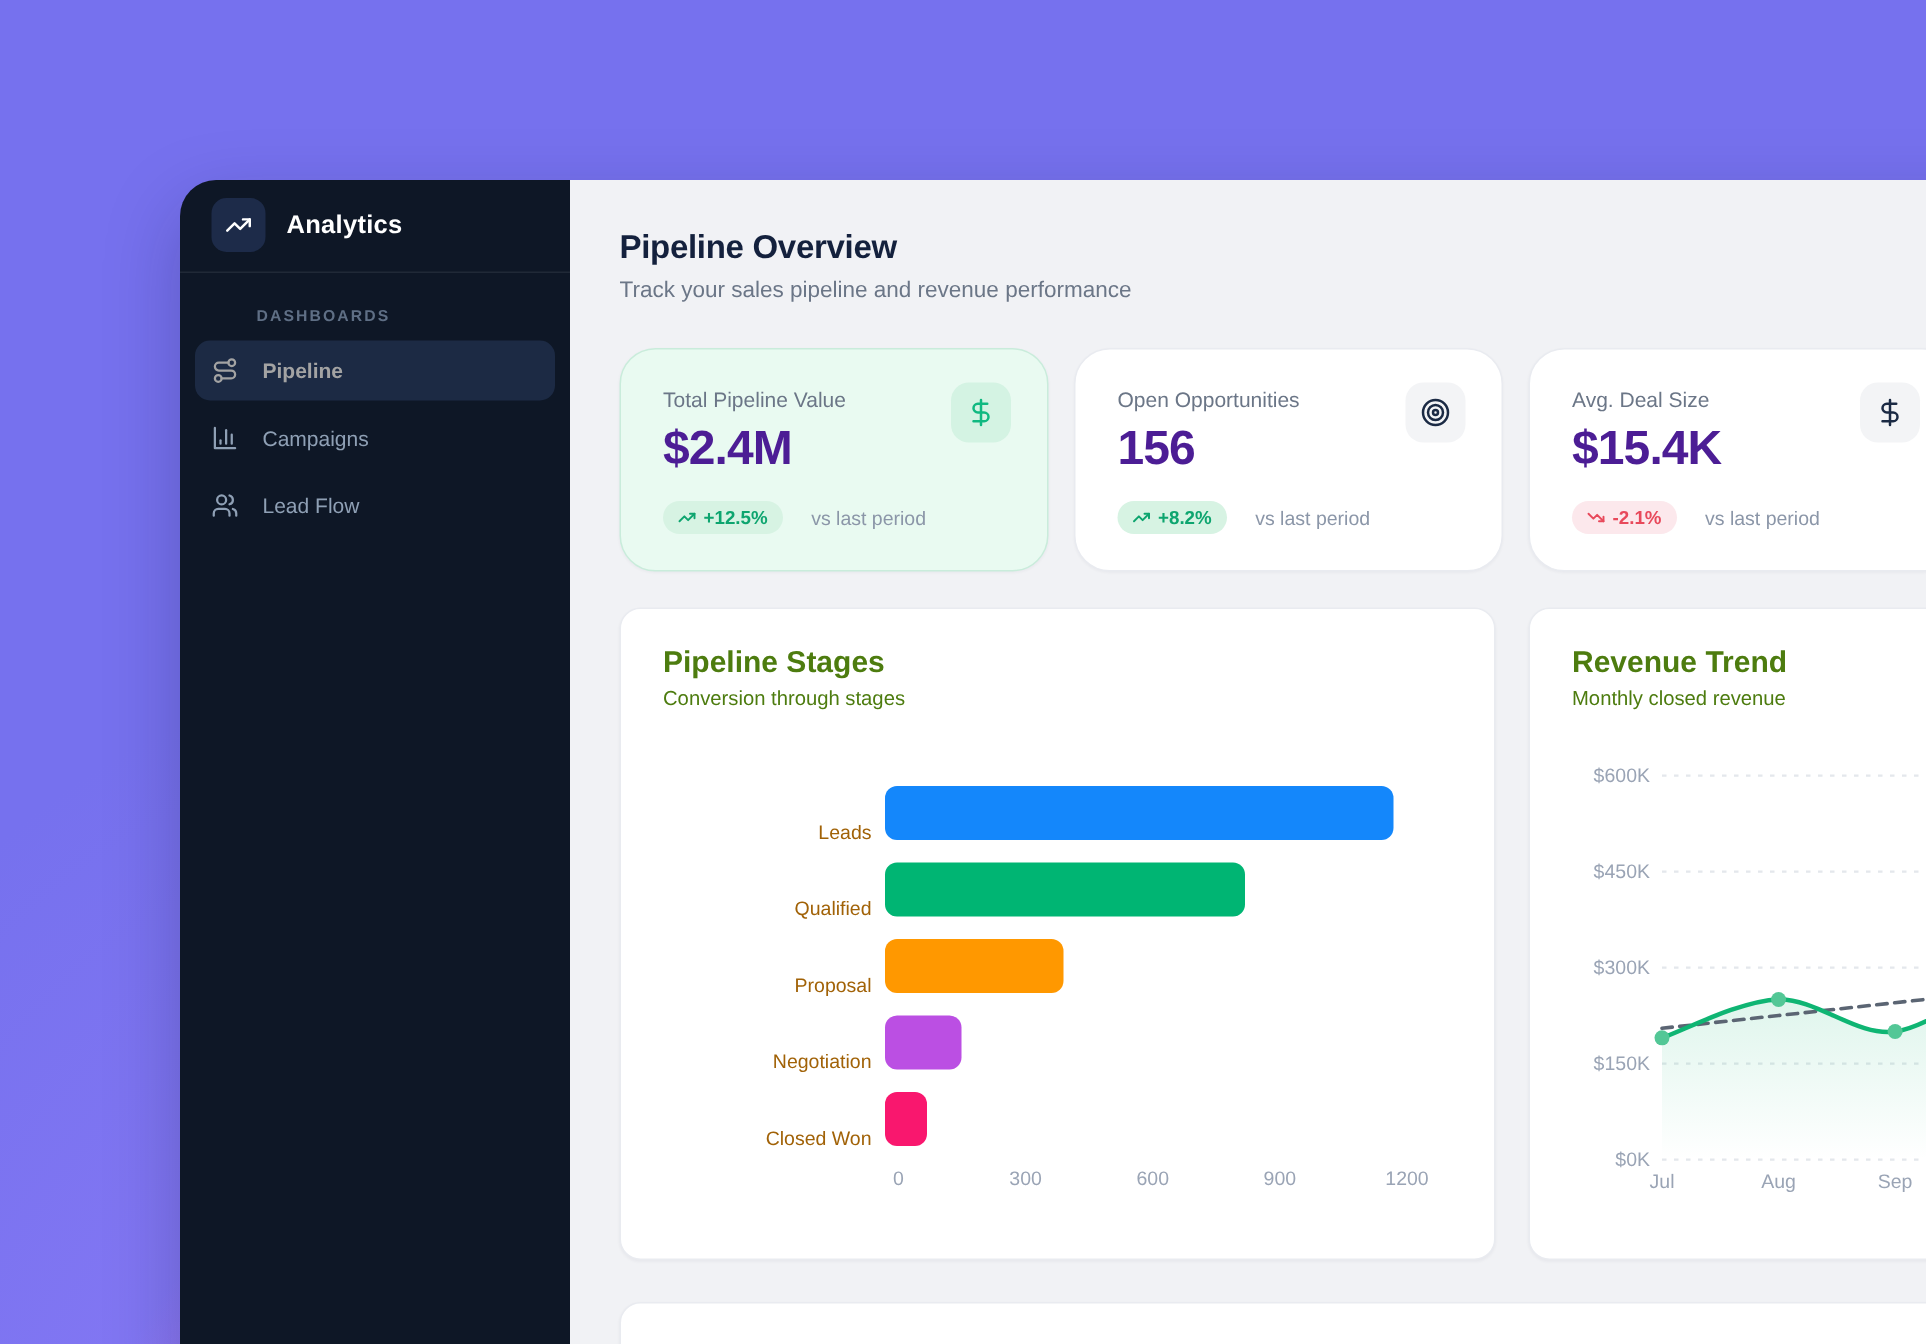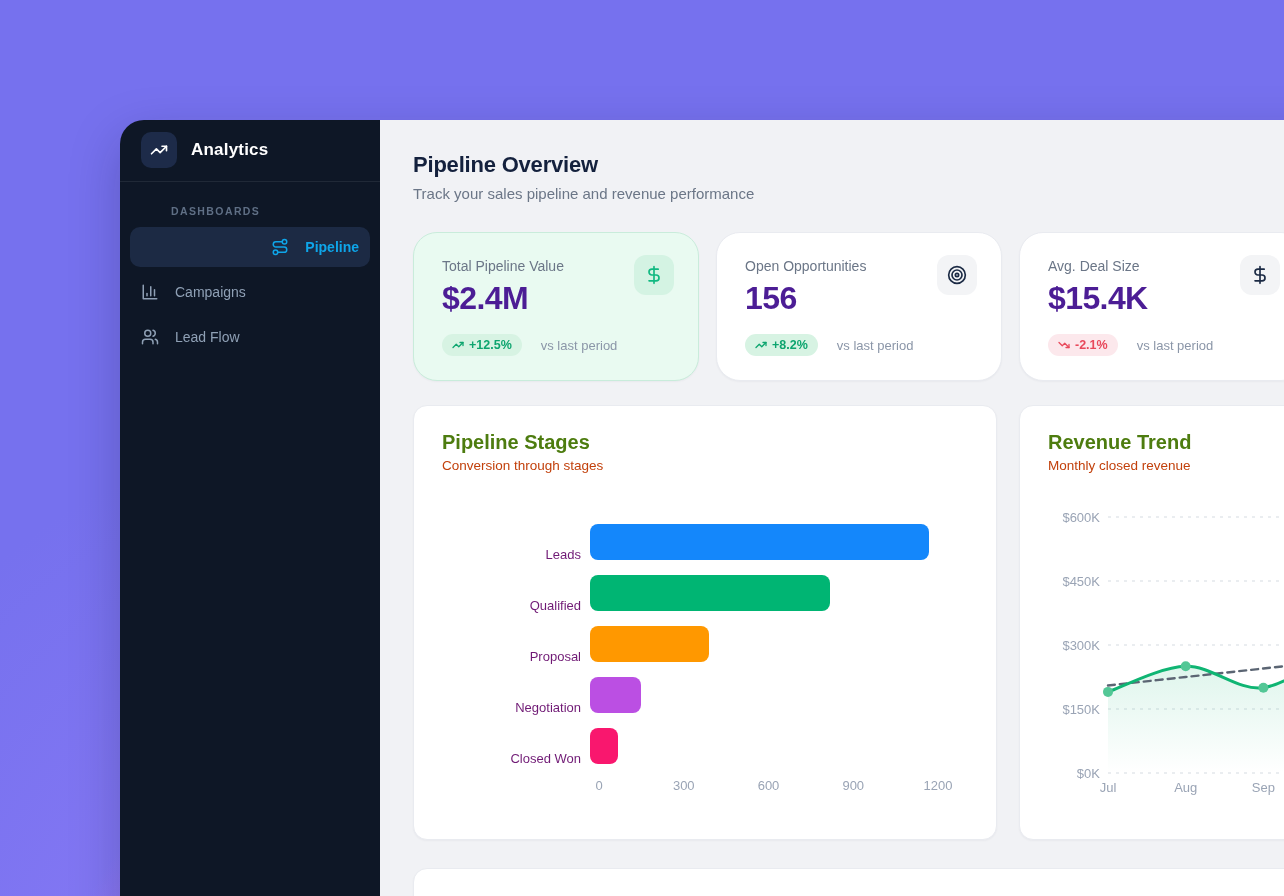--- a/index.html
+++ b/index.html
@@ -22,21 +22,21 @@
   .side-header { display:flex; align-items:center; gap:14px; padding:12px 20px 13px 21px;
                  border-bottom:1px solid rgba(255,255,255,0.08); }
   .logo-chip { width:36px; height:36px; border-radius:10px; background:#1d2b49;
                display:flex; align-items:center; justify-content:center; color:#fff; }
   .brand { font-size:17px; font-weight:700; letter-spacing:0.2px; }
   .section-label { margin:23px 0 10px 22px; font-size:10.5px; font-weight:700;
                    letter-spacing:1.4px; color:#5f6f85;padding-left:29px; }
   .nav { padding:0 10px; }
   .nav-item { display:flex; align-items:center; gap:16px; height:40px; padding:0 11px;
               border-radius:10px; margin-bottom:5px; color:#8fa0b5; font-size:14px; cursor:pointer; }
-  .nav-item.active { background:#1c2a44; color:#0ea5e9; font-weight:600;justify-content:flex-end; }
+  .nav-item.active { background:#1c2a44; color:#a3a3a3; font-weight:600; }
   .nav-item svg { flex:0 0 auto; }
   
   .main { flex:1; background:#f1f2f5; padding:32px 0 0 33px; }
   .content { width:892px; }
   .page-title { font-size:22px; font-weight:700; color:#14213d; letter-spacing:-0.2px; }
   .page-subtitle { margin-top:7px; font-size:15px; color:#6b7687; }
   
   .kpi-row { display:grid; grid-template-columns:repeat(3,1fr); gap:17px; margin-top:30px; }
   .kpi-card { position:relative; background:#fff; border:1px solid #e9ebf0; border-radius:24px;
               padding:25px 28px; height:149px; box-shadow:0 1px 2px rgba(16,24,40,0.04); }
@@ -50,26 +50,26 @@
   .badge.down { background:#fce8ec; color:#e8495b; }
   .kpi-note { font-size:13px; color:#8b96a8; }
   .kpi-chip { position:absolute; top:22px; right:24px; width:40px; height:40px; border-radius:12px;
               background:#f3f4f6; display:flex; align-items:center; justify-content:center; color:#1b2a44; }
   .kpi-card.highlight .kpi-chip { background:#d4f3e3; color:#10b981; }
   
   .charts-row { display:grid; grid-template-columns:584px 286px; gap:22px; margin-top:24px; }
   .chart-card { background:#fff; border:1px solid #e9ebf0; border-radius:14px; padding:26px 28px;
                 height:435px; box-shadow:0 1px 2px rgba(16,24,40,0.04); }
   .card-title { font-size:20px; font-weight:700; color:#4d7c0f; line-height:20px; }
-  .card-sub { margin-top:5px; font-size:13.5px; color:#c2410c; line-height:17px; }
+  .card-sub { margin-top:5px; font-size:13.5px; color:#4d7c0f; line-height:17px; }
   .bars-wrap { margin-top:50px; }
   .bar-row { display:flex; align-items:center; height:36px; margin-bottom:15px; }
   .bar-row:last-child { margin-bottom:0; }
   .bar-label { width:148px; padding-right:9px; text-align:right; font-size:13px; line-height:1.15;
-               color:#701a75;margin-top:26px; }
+               color:#a16207;margin-top:26px; }
   .bar-track { width:339px; height:36px; }
   .bar { height:36px; border-radius:8px; }
   .x-axis { position:relative; margin-left:157px; width:339px; height:16px; margin-top:14px; }
   .x-axis .tick { position:absolute; transform:translateX(-50%); font-size:13px; color:#9aa4b5; }
   .rev-chart { margin-top:27px; }
   .rev-chart svg { display:block; overflow:visible; }
   
   .footer-card { margin-top:28px; height:140px; background:#fff; border:1px solid #e9ebf0;
                  border-radius:14px; box-shadow:0 1px 2px rgba(16,24,40,0.04); }
 </style>

